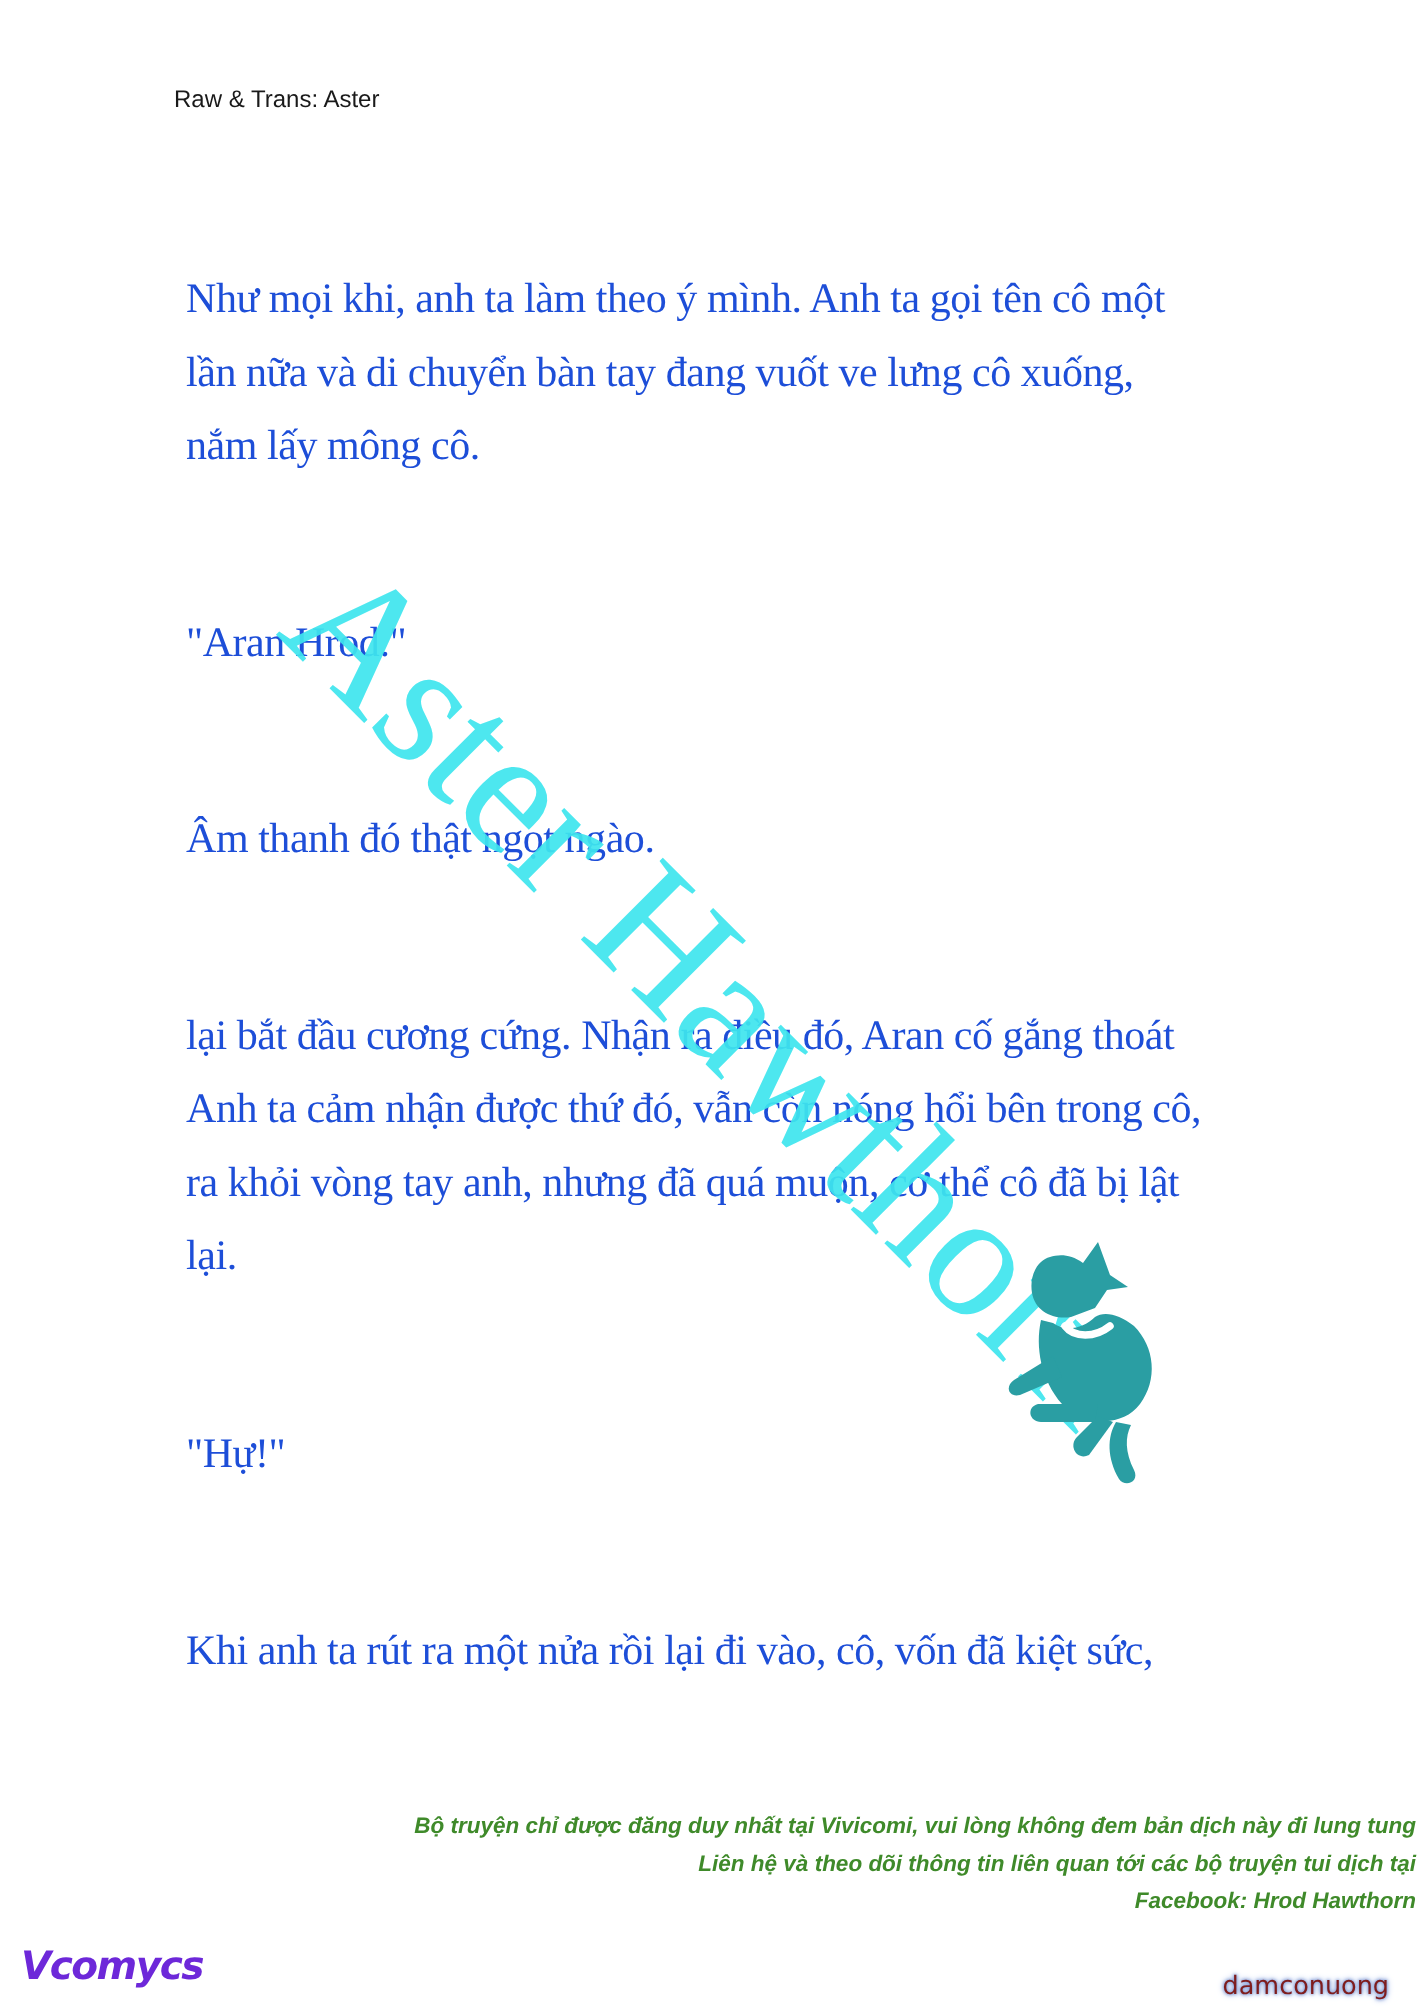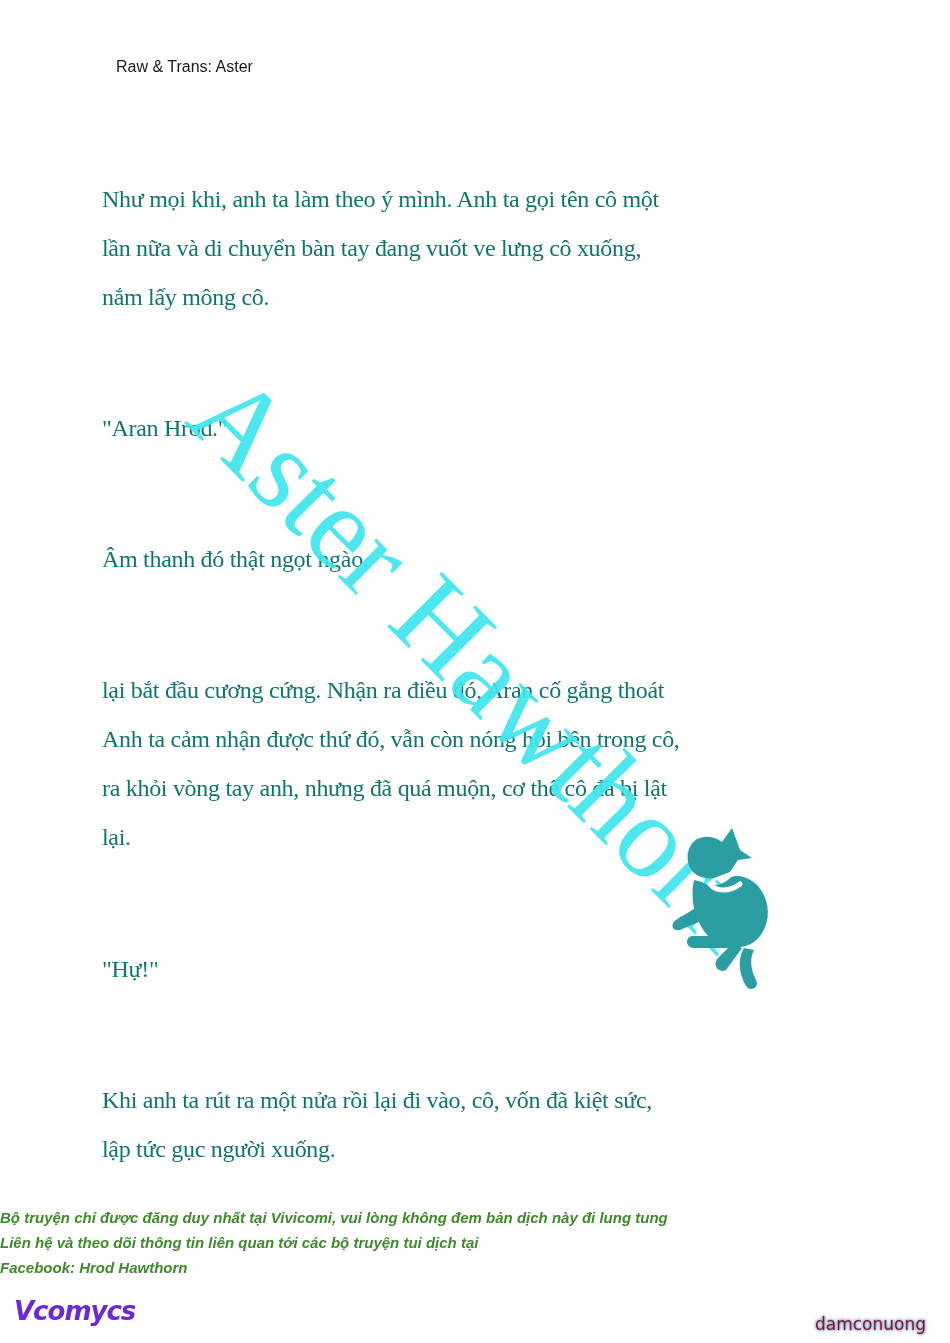--- a/index.html
+++ b/index.html
@@ -6,35 +6,35 @@
   body {
     width: 950px; height: 1343px; background: #ffffff;
     position: relative; overflow: hidden;
     font-family: "Liberation Serif", serif;
   }
   .header {
     position: absolute; left: 116px; top: 58px;
     font-family: "Liberation Sans", sans-serif; font-size: 16px; color: #1a1a1a;
   }
   .para {
-    position: absolute; left: 102px; width: 740px;
-    font-size: 24px; line-height: 49px; color: #0f766e;
+    position: absolute; left: 124px; width: 740px;
+    font-size: 28px; line-height: 49px; color: #1d4ed8;
     letter-spacing: -0.3px;
   }
   .watermark {
     position: absolute; left: 120px; top: 555px;
     width: 620px; text-align: center;
     font-family: "Liberation Serif", serif;
     font-size: 118px; color: #3ee6ee; opacity: 0.92;
     transform: rotate(45deg); transform-origin: center center;
     white-space: nowrap; pointer-events: none; line-height: 1;
   }
   .cat { position: absolute; left: 652px; top: 808px; width: 130px; height: 185px; }
   .notice {
-    position: absolute; left: 0; width: 944px; text-align: left;
+    position: absolute; left: 0; width: 944px; text-align: right;
     font-family: "Liberation Sans", sans-serif; font-style: italic; font-weight: bold;
     font-size: 15px; color: #3f8a2a;
   }
   .logo-left {
     position: absolute; left: 14px; top: 1296px;
     font-family: "DejaVu Sans", sans-serif; font-style: italic; font-weight: bold;
     font-size: 26px; color: #6d28d9; letter-spacing: -1px;
   }
   .logo-right {
     position: absolute; left: 815px; top: 1314px;
@@ -67,21 +67,20 @@
   <div>ra khỏi vòng tay anh, nhưng đã quá muộn, cơ thể cô đã bị lật</div>
   <div>lại.</div>
 </div>
 
 <div class="para" style="top:945px">
   <div>"Hự!"</div>
 </div>
 
 <div class="para" style="top:1076px">
   <div>Khi anh ta rút ra một nửa rồi lại đi vào, cô, vốn đã kiệt sức,</div>
-  <div>lập tức gục người xuống.</div>
 </div>
 
 <div class="watermark">Aster Hawthorn</div>
 
 <svg class="cat" viewBox="0 0 130 185">
   <g fill="#2a9ea3">
 
     <path d="M48 30 C40 32 34 42 36 54 C38 66 50 72 62 70 L78 64 L86 52 L100 50 L88 42 L80 20 L70 34 C62 28 54 28 48 30 Z"></path>
 
     <path d="M42 72 C38 90 42 112 56 128 C72 142 96 144 108 128 C120 112 118 90 104 76 C94 68 84 66 78 70 C70 78 58 80 50 74 Z"></path>

